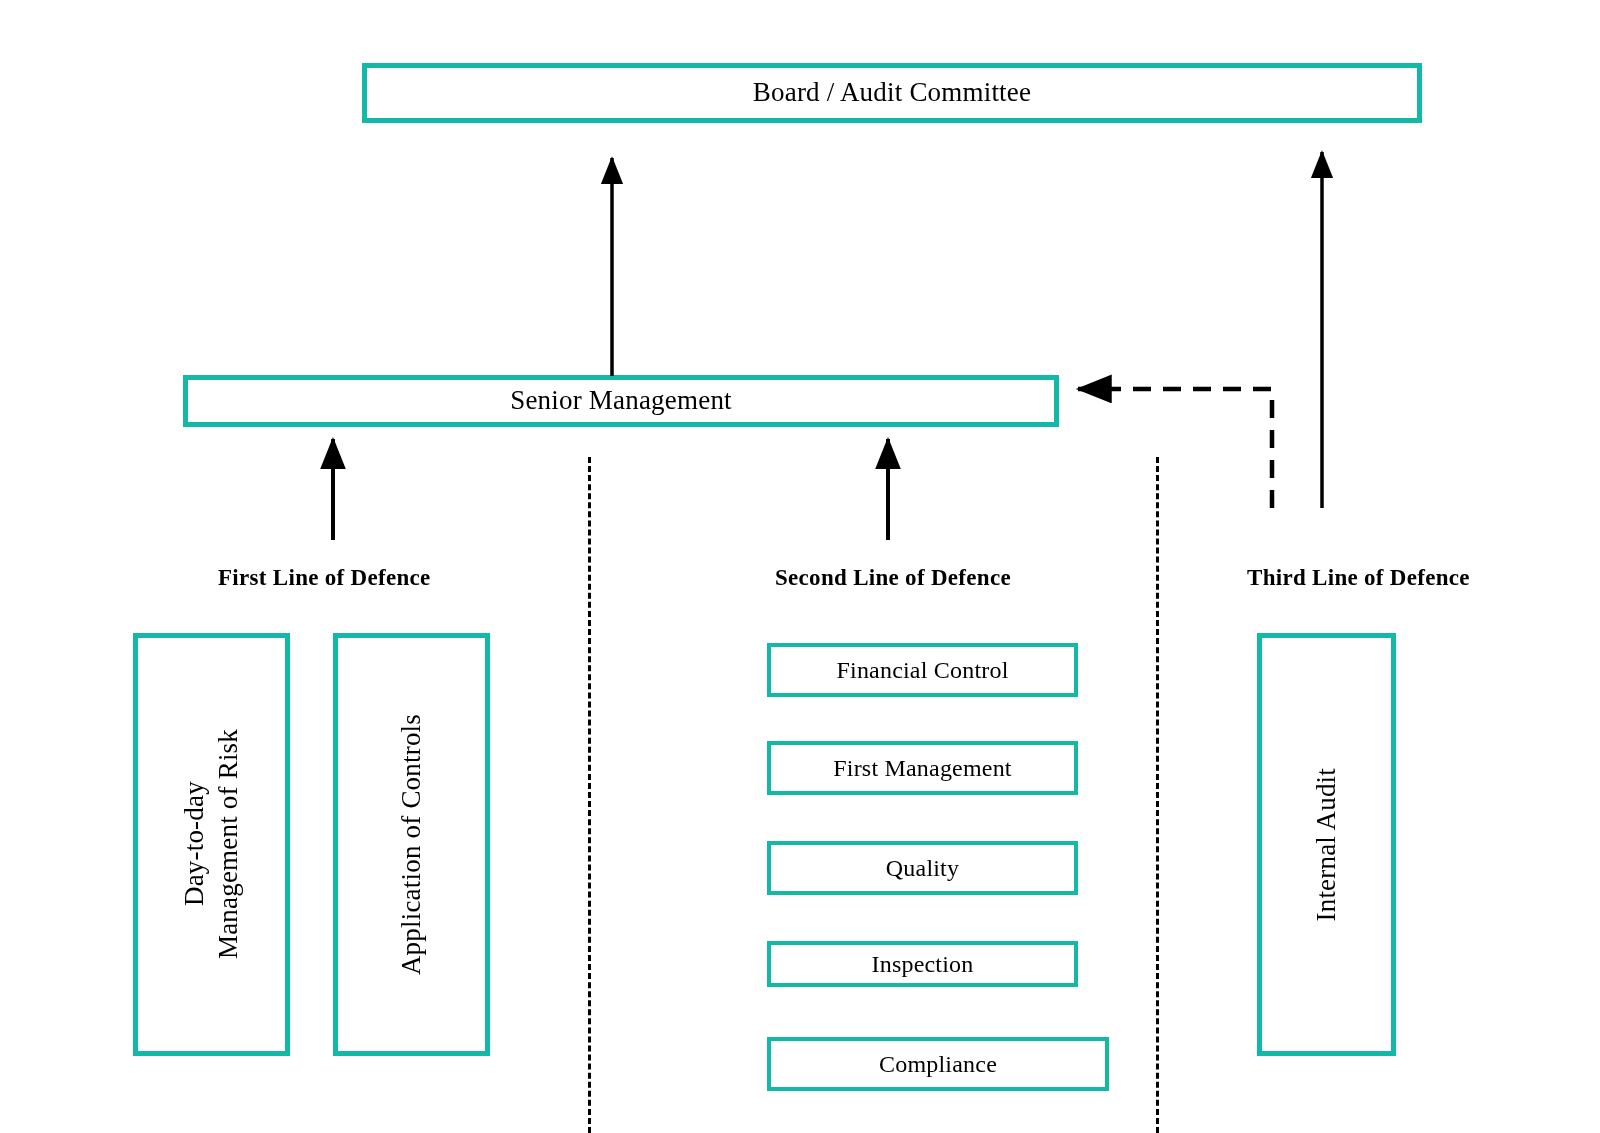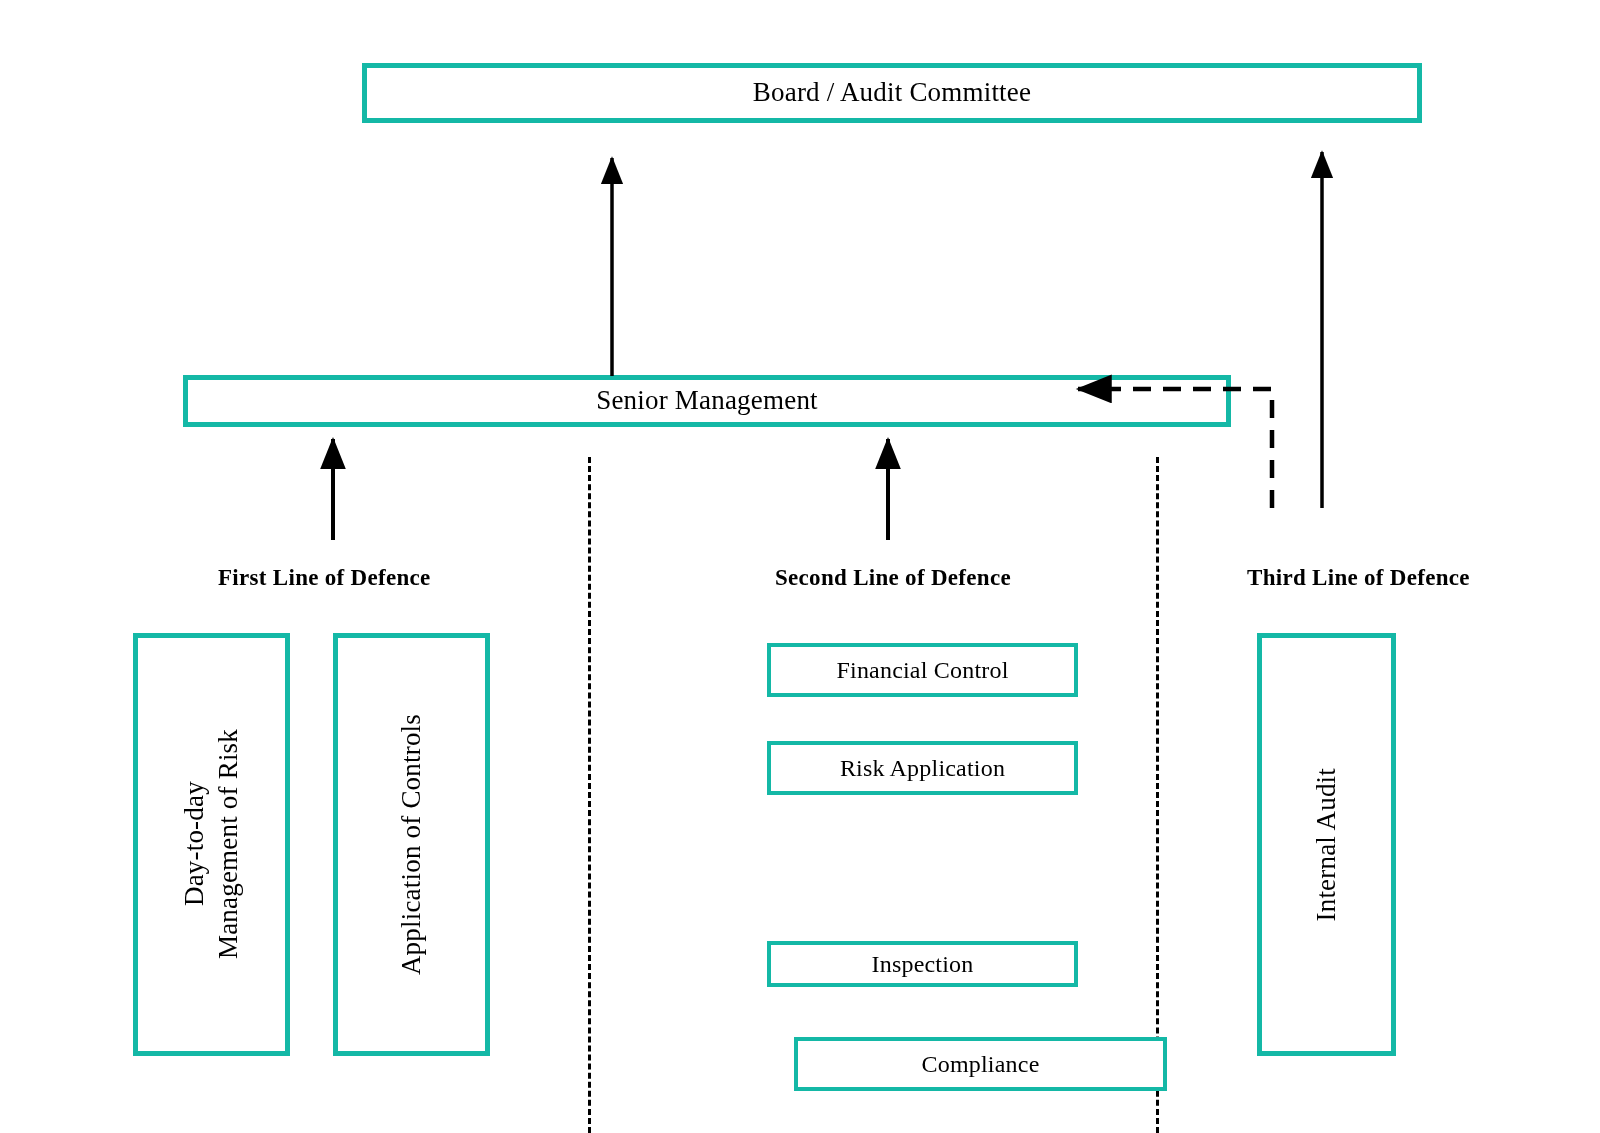--- a/index.html
+++ b/index.html
@@ -66,21 +66,21 @@
 </style>
 </head>
 <body>
 
 <div id="canvas">
 
   <div class="box" style="left:362px; top:63px; width:1060px; height:60px;">
     <span class="box-label">Board / Audit Committee</span>
   </div>
 
-  <div class="box" style="left:183px; top:375px; width:1048px; height:52px;">
+  <div class="box" style="left:183px; top:375px; width:876px; height:52px;">
     <span class="box-label">Senior Management</span>
   </div>
 
   <div class="divider" style="left:588px; top:457px; height:676px;"></div>
   <div class="divider" style="left:1156px; top:457px; height:676px;"></div>
 
   <div class="lod-title" style="left:218px; top:565px;">First Line of Defence</div>
   <div class="lod-title" style="left:775px; top:565px;font-family:Liberation Serif, serif;">Second Line of Defence</div>
   <div class="lod-title" style="left:1247px; top:565px;">Third Line of Defence</div>
 
@@ -89,26 +89,29 @@
 Management of Risk</span>
   </div>
   <div class="box vbox" style="left:333px; top:633px; width:157px; height:423px;">
     <span class="box-label">Application of Controls</span>
   </div>
 
   <div class="box thin" style="left:767px; top:643px; width:311px; height:54px;font-family:Liberation Serif, serif;">
     <span class="box-label small">Financial Control</span>
   </div>
   <div class="box thin" style="left:767px; top:741px; width:311px; height:54px;">
-    <span class="box-label small">Risk Application</span>
+    <span class="box-label small">First Management</span>
+  </div>
+  <div class="box thin" style="left:767px; top:841px; width:311px; height:54px;">
+    <span class="box-label small">Quality</span>
   </div>
   <div class="box thin" style="left:767px; top:941px; width:311px; height:46px;">
     <span class="box-label small">Inspection</span>
   </div>
-  <div class="box thin" style="left:794px; top:1037px; width:373px; height:54px;">
+  <div class="box thin" style="left:767px; top:1037px; width:342px; height:54px;">
     <span class="box-label small">Compliance</span>
   </div>
 
   <div class="box vbox" style="left:1257px; top:633px; width:139px; height:423px;">
     <span class="box-label">Internal Audit</span>
   </div>
 
   <svg class="arrows" viewBox="0 0 1600 1133" xmlns="http://www.w3.org/2000/svg">
     <defs>
       <marker id="arrowhead" markerWidth="9" markerHeight="9" refX="7.5" refY="3.2" orient="auto" markerUnits="strokeWidth">

